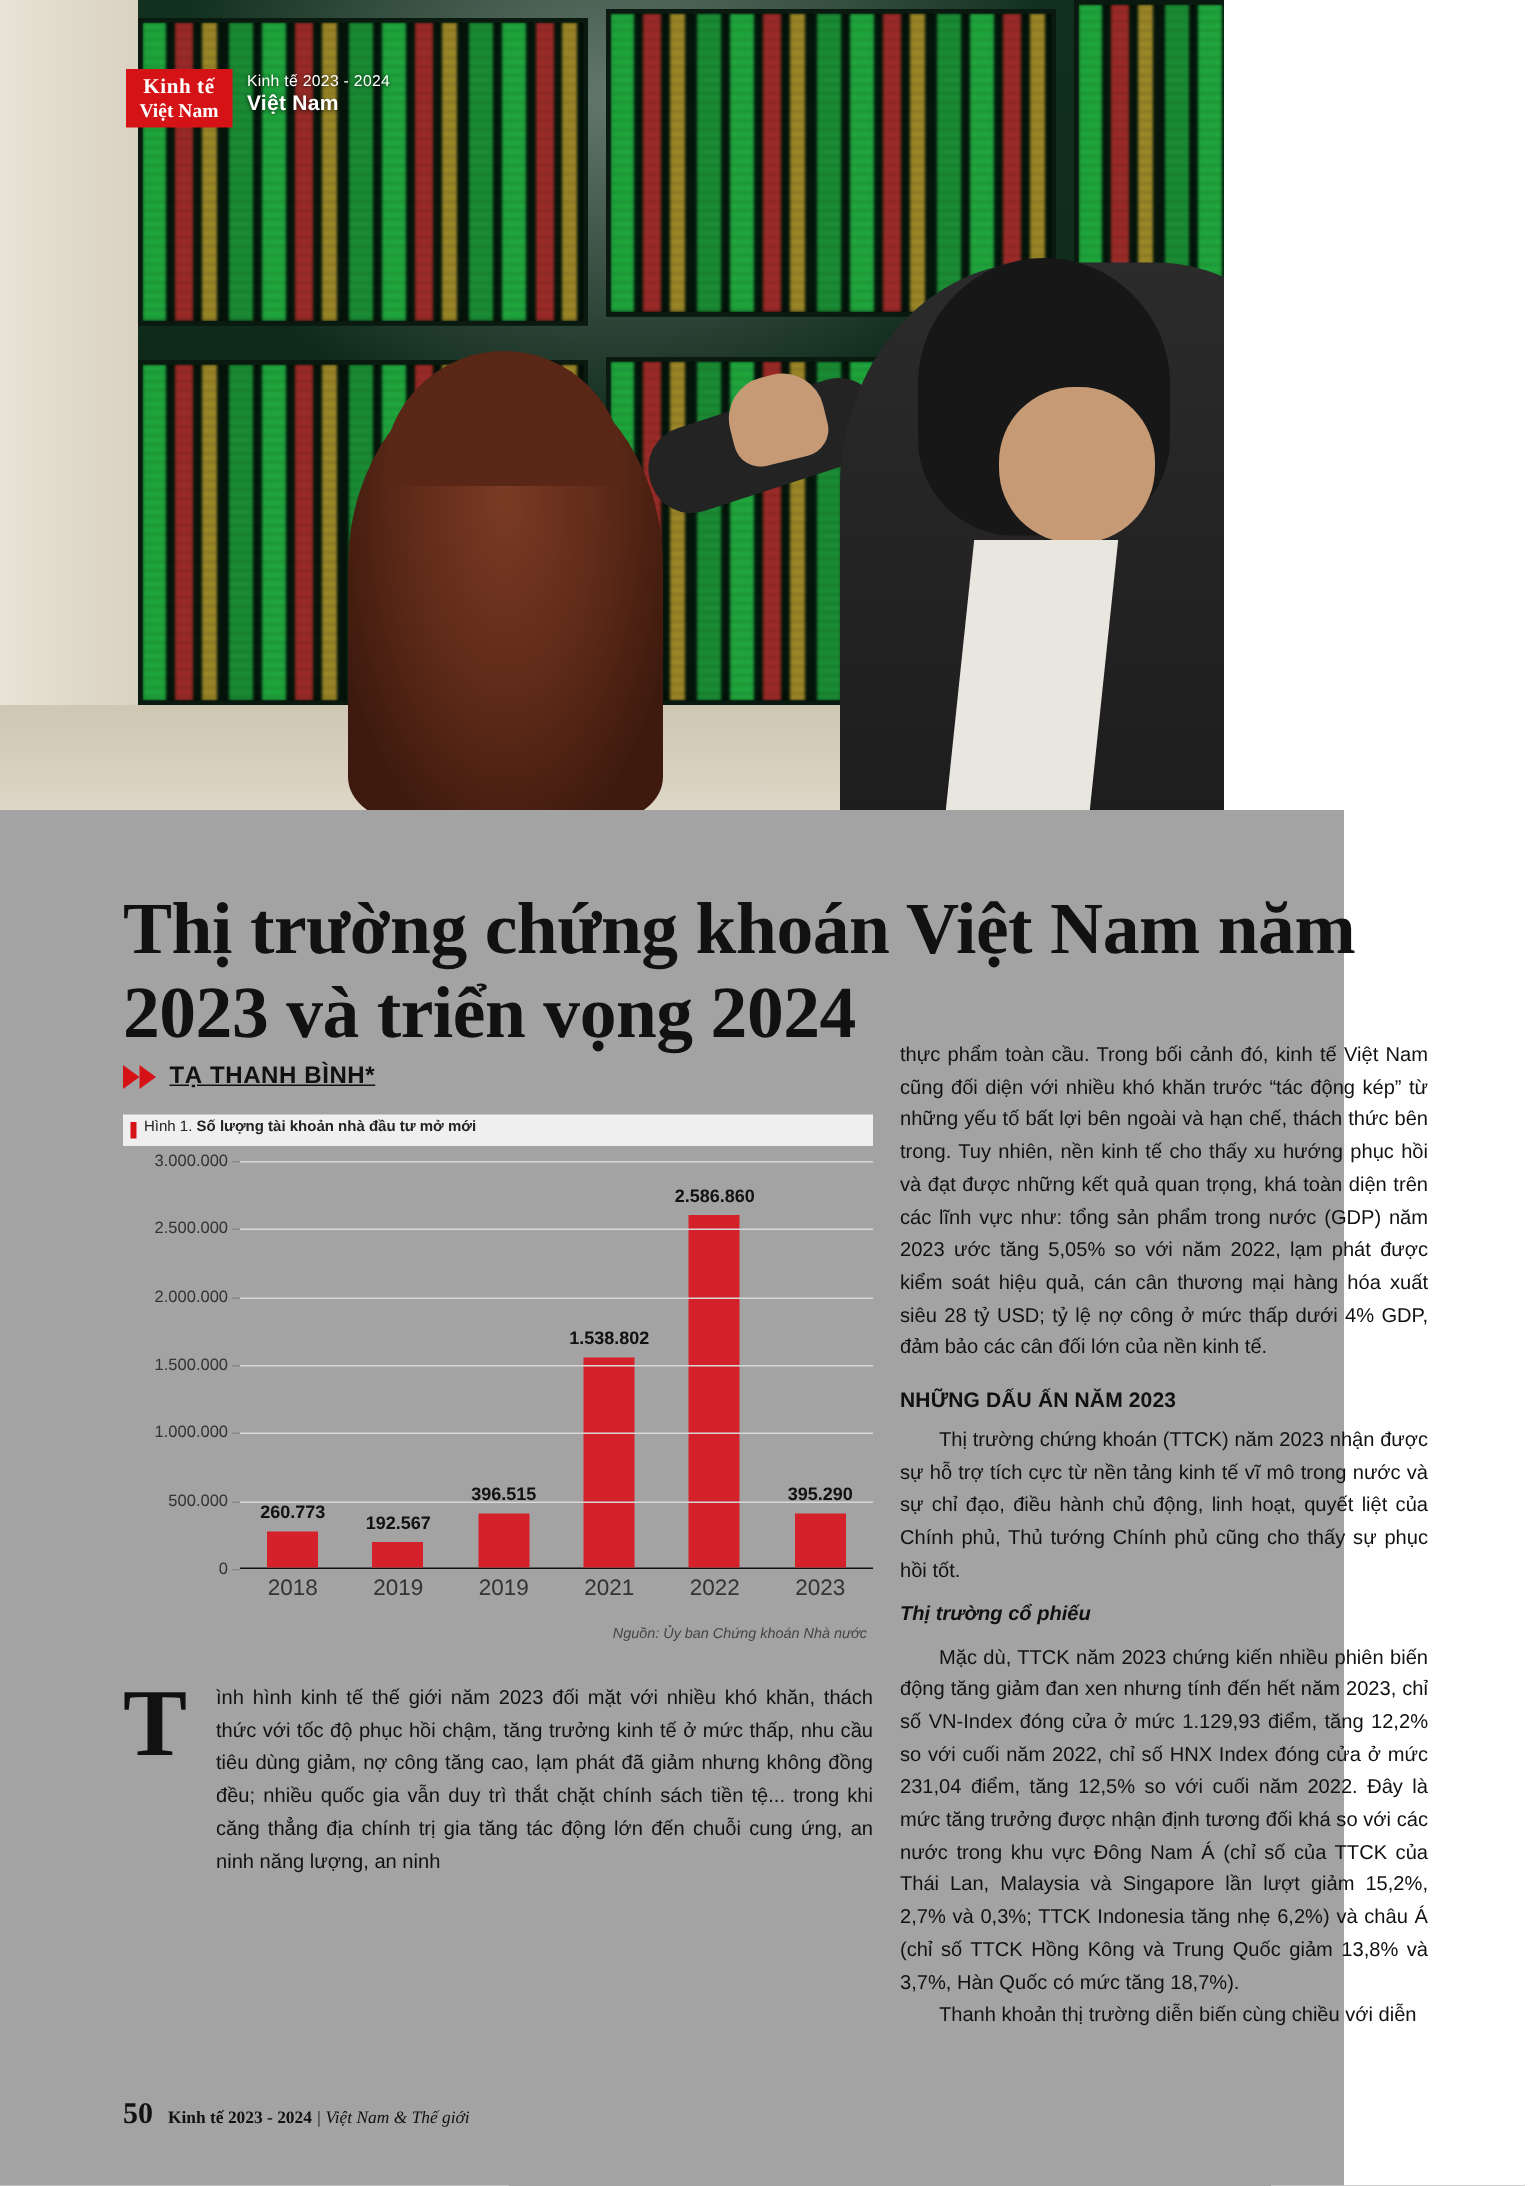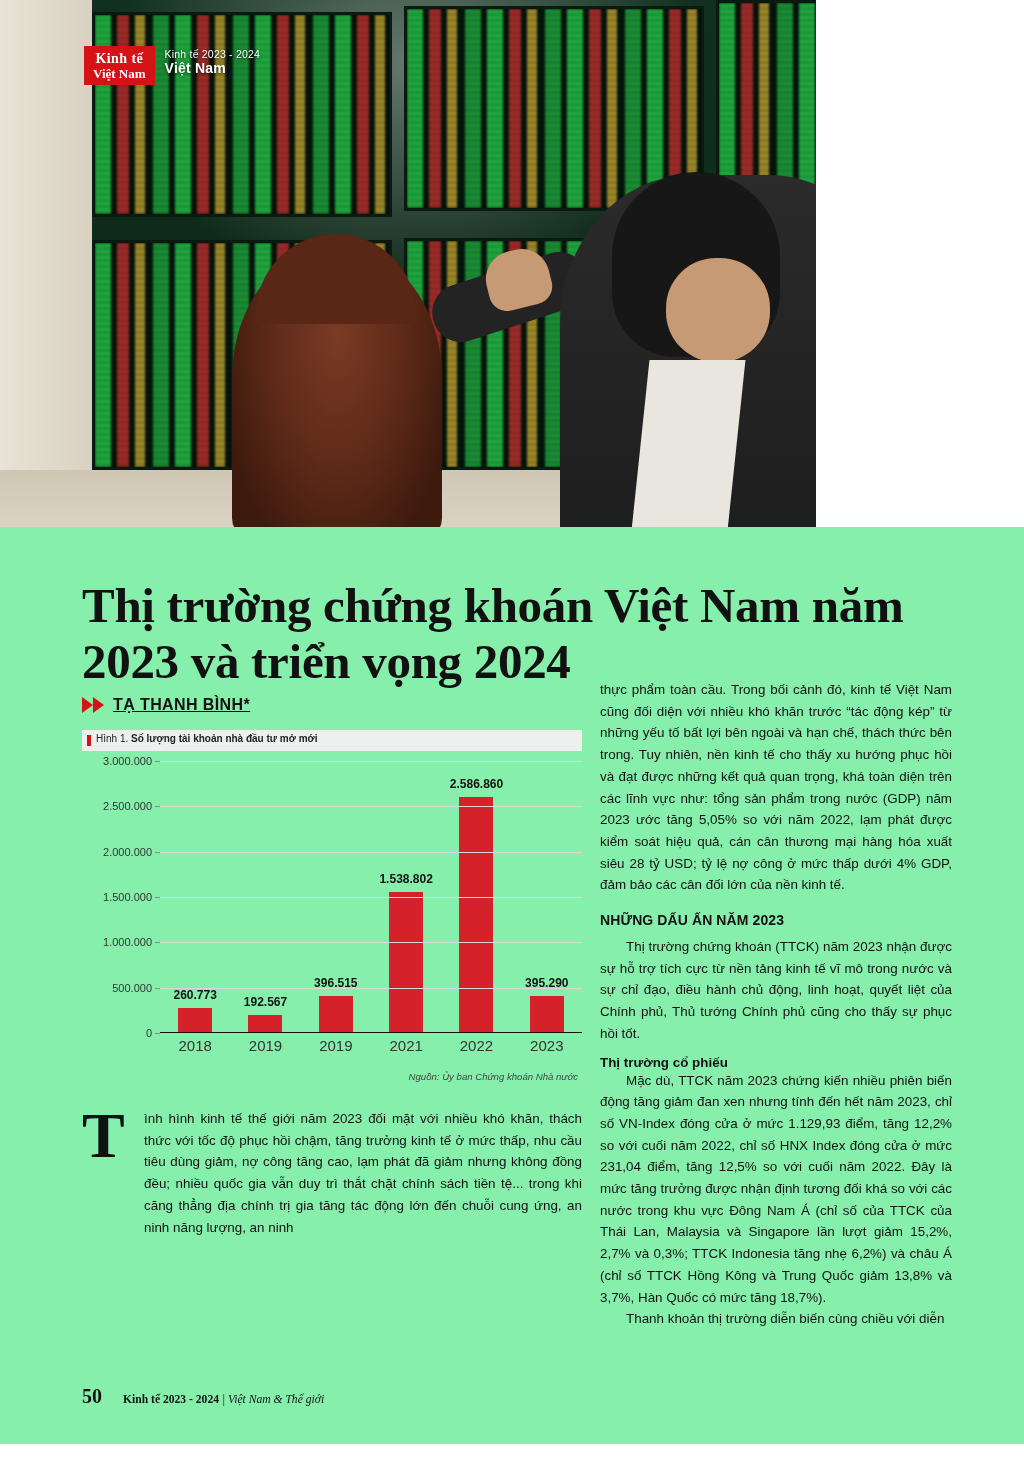--- a/index.html
+++ b/index.html
@@ -103,21 +103,21 @@
   .logo-box {
     background:#d51317; color:#fff; padding:6px 9px 5px; text-align:center; line-height:1.05;
   }
   .logo-l1 { font-family:"Liberation Serif", serif; font-weight:bold; font-size:14px; letter-spacing:.4px; }
   .logo-l2 { font-family:"Liberation Serif", serif; font-weight:bold; font-size:13px; }
   .mh-text { color:#fff; padding-top:2px; text-shadow:0 1px 3px rgba(0,0,0,.7); }
   .mh-1 { font-size:10.5px; letter-spacing:.2px; }
   .mh-2 { font-size:14px; font-weight:bold; letter-spacing:.2px; }
 
   
-  .article { position:absolute; left:0; top:527px; width:1024px; height:917px; background:#86efac; }
+  .article { position:absolute; left:0; top:540px; width:896px; height:917px; background:#a3a3a3; }
 
   .headline {
     position:absolute; left:82px; top:18px; width:870px;
     font-family:"Liberation Serif", serif;
     font-size:49px; line-height:1.14; font-weight:bold; color:#111;
     letter-spacing:-.3px;
   }
 
   .col-left  { position:absolute; left:82px;  top:152px; width:500px; }
   .col-right { position:absolute; left:600px; top:152px; width:352px; }
@@ -185,24 +185,24 @@
   .dropcap {
     float:left; font-family:"Liberation Serif", serif; font-size:64px; line-height:48px;
     font-weight:bold; margin:4px 8px 0 -62px; color:#111;
   }
 
   
   .rc-p { font-size:13.4px; line-height:1.62; color:#111; text-align:justify; margin:0 0 0 0; }
   .rc-p + .rc-p { margin-top:0; }
   .rc-indent { text-indent:26px; }
   .rc-h2 { font-size:14px; font-weight:bold; margin:16px 0 8px; color:#111; letter-spacing:.1px; }
-  .rc-h3 { font-size:13.4px; font-weight:bold; margin:10px 0 0; color:#111; }
-
-  
-  .footer { position:absolute; left:82px; bottom:36px; display:flex; align-items:baseline; gap:21px; }
+  .rc-h3 { font-size:13.4px; font-weight:bold; font-style:italic; margin:10px 0 11px; color:#111; }
+
+  
+  .footer { position:absolute; left:82px; bottom:36px; display:flex; align-items:baseline; gap:10px; }
   .pg-num { font-family:"Liberation Serif", serif; font-size:20px; font-weight:bold; color:#111; }
   .footer-txt { font-size:11.6px; color:#111; font-family:"Liberation Serif", serif; font-style:italic; }
   .footer-txt b { font-style:normal; }
 </style>
 </head>
 <body>
 
 <div class="hero">
   <div class="hero-board"></div>
   <div class="hero-wall-left"></div>

